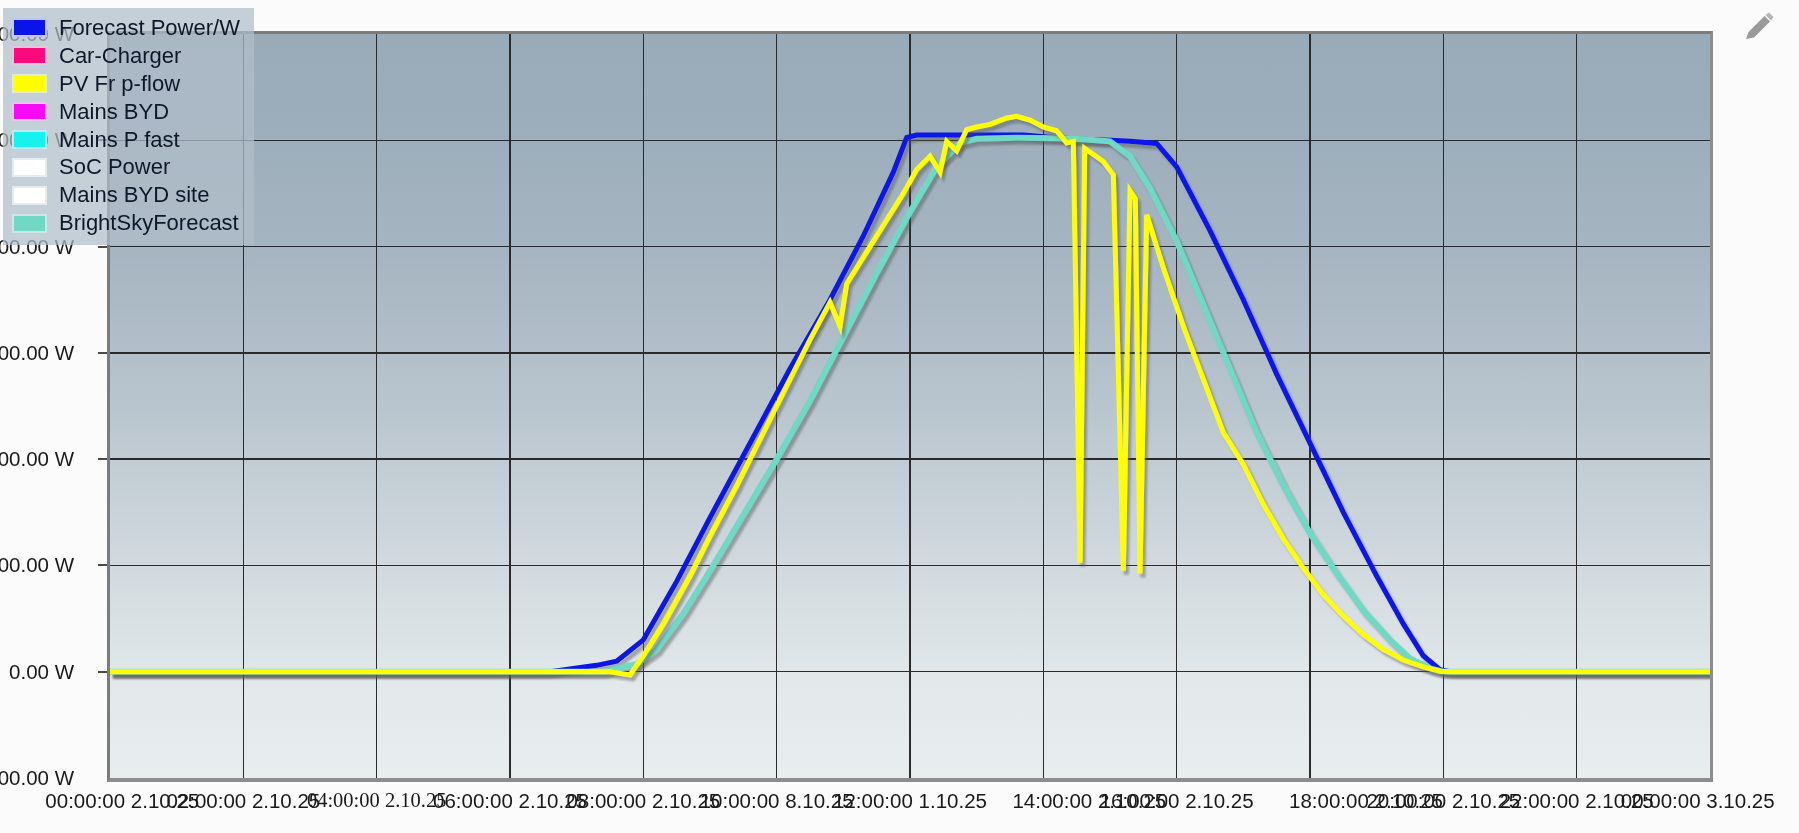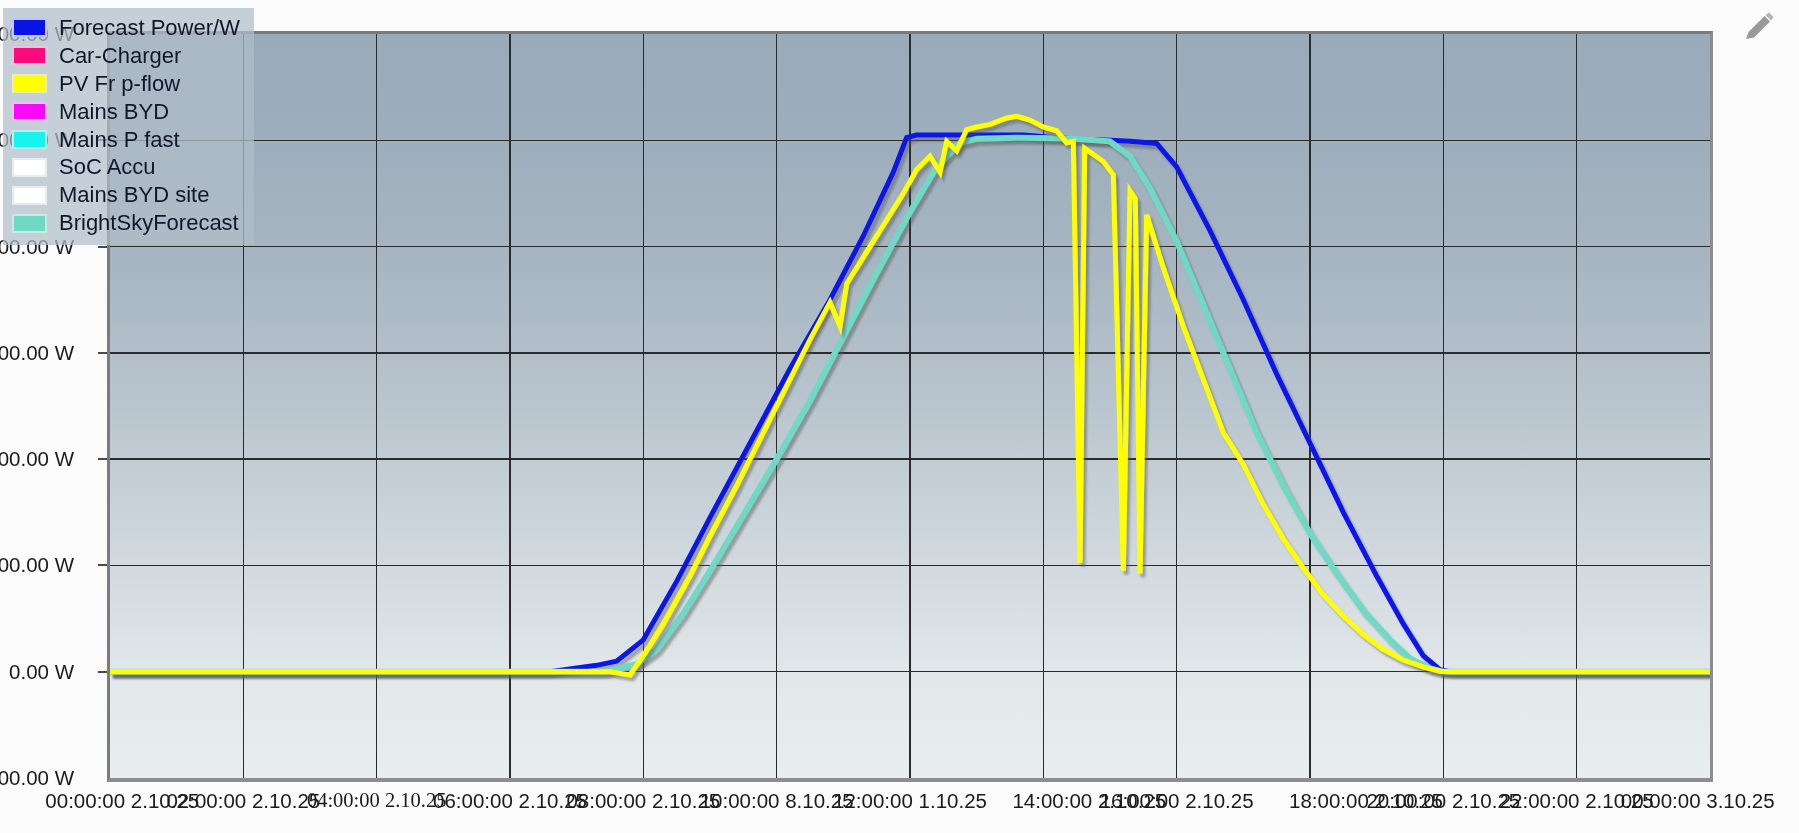--- a/index.html
+++ b/index.html
@@ -161,21 +161,21 @@
       <div class="legend-row">
         <span class="legend-swatch" style="background: rgb(247, 10, 247);"></span>
         <span class="legend-label">Mains BYD</span>
       </div>
       <div class="legend-row">
         <span class="legend-swatch" style="background: rgb(23, 242, 238);"></span>
         <span class="legend-label">Mains P fast</span>
       </div>
       <div class="legend-row">
         <span class="legend-swatch" style="background: rgb(255, 255, 255);"></span>
-        <span class="legend-label">SoC Accu</span>
+        <span class="legend-label">SoC Power</span>
       </div>
       <div class="legend-row">
         <span class="legend-swatch" style="background: rgb(255, 255, 255);"></span>
         <span class="legend-label">Mains BYD site</span>
       </div>
       <div class="legend-row">
         <span class="legend-swatch" style="background: rgb(111, 217, 198);"></span>
         <span class="legend-label">BrightSkyForecast</span>
       </div>
     </div>

